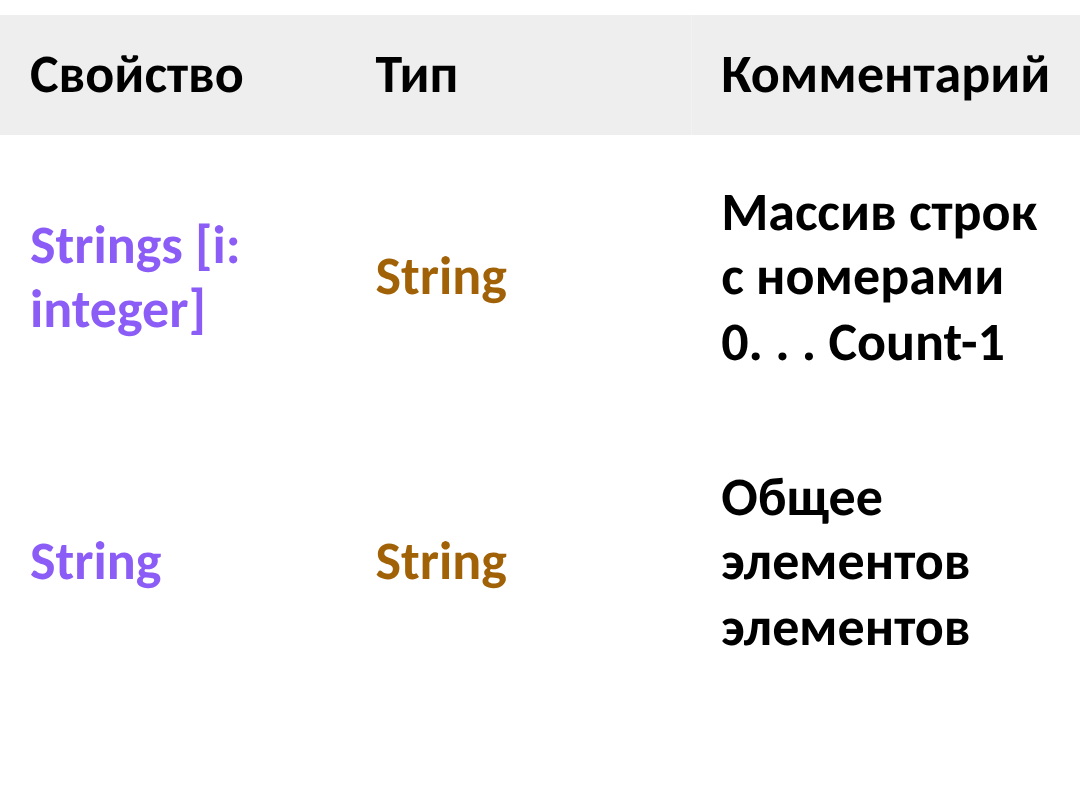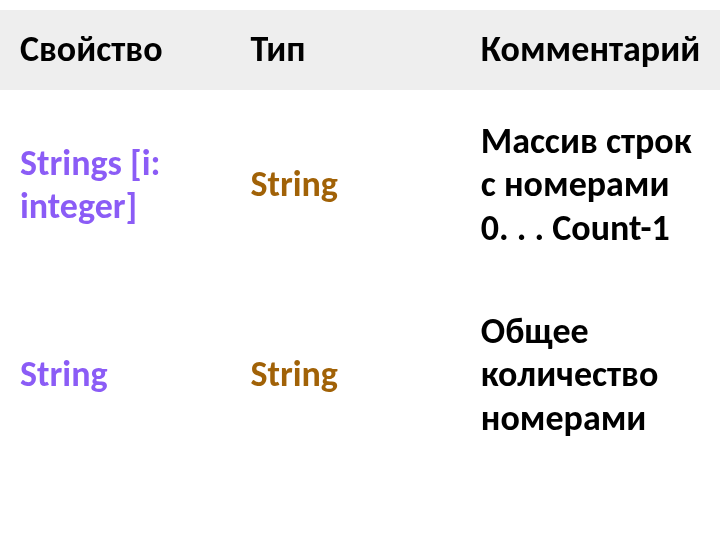--- a/index.html
+++ b/index.html
@@ -72,17 +72,17 @@
     </thead>
     <tbody>
       <tr>
         <td class="col-prop">Strings [i: integer]</td>
         <td class="col-type">String</td>
         <td class="col-comment">Массив строк с номерами 0. . . Count-1</td>
       </tr>
       <tr>
         <td class="col-prop">String</td>
         <td class="col-type">String</td>
-        <td class="col-comment">Общее количество номерами</td>
+        <td class="col-comment">Общее элементов элементов</td>
       </tr>
     </tbody>
   </table>
 </div>
 
 </body></html>

